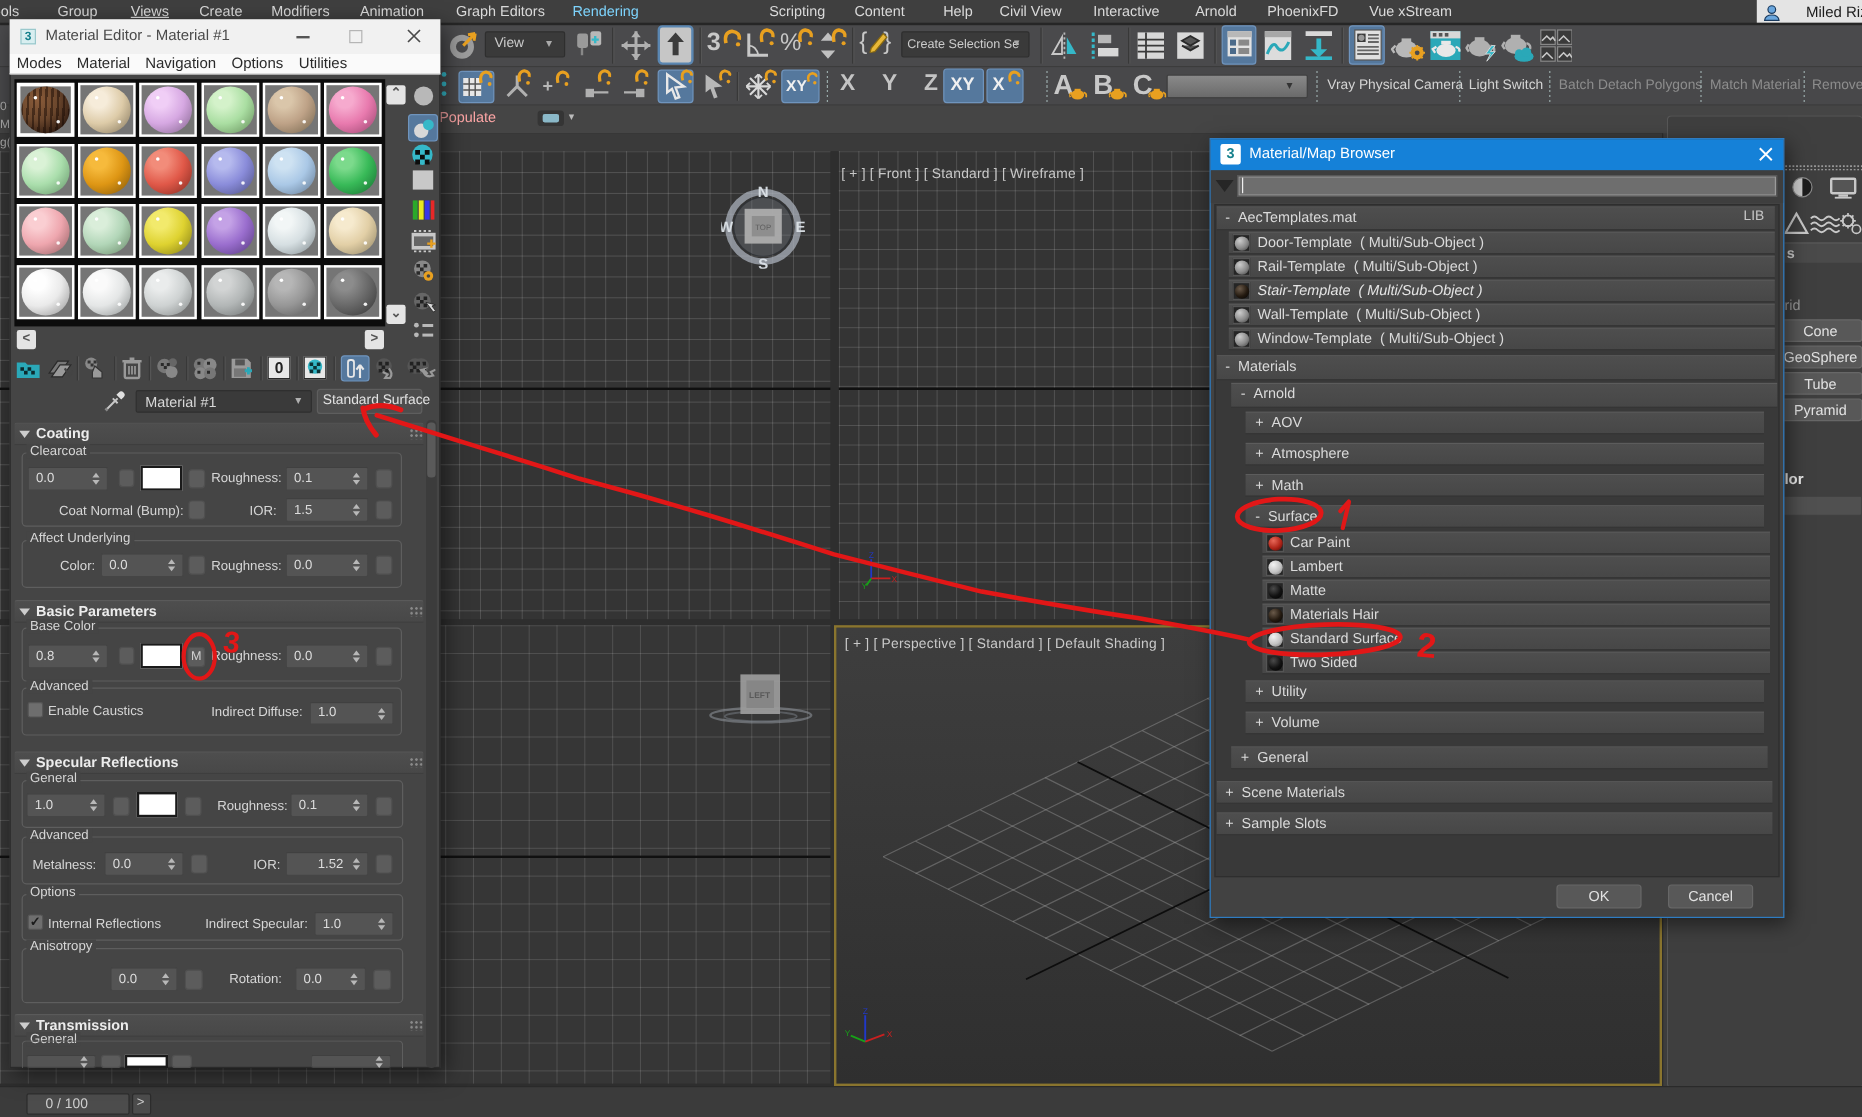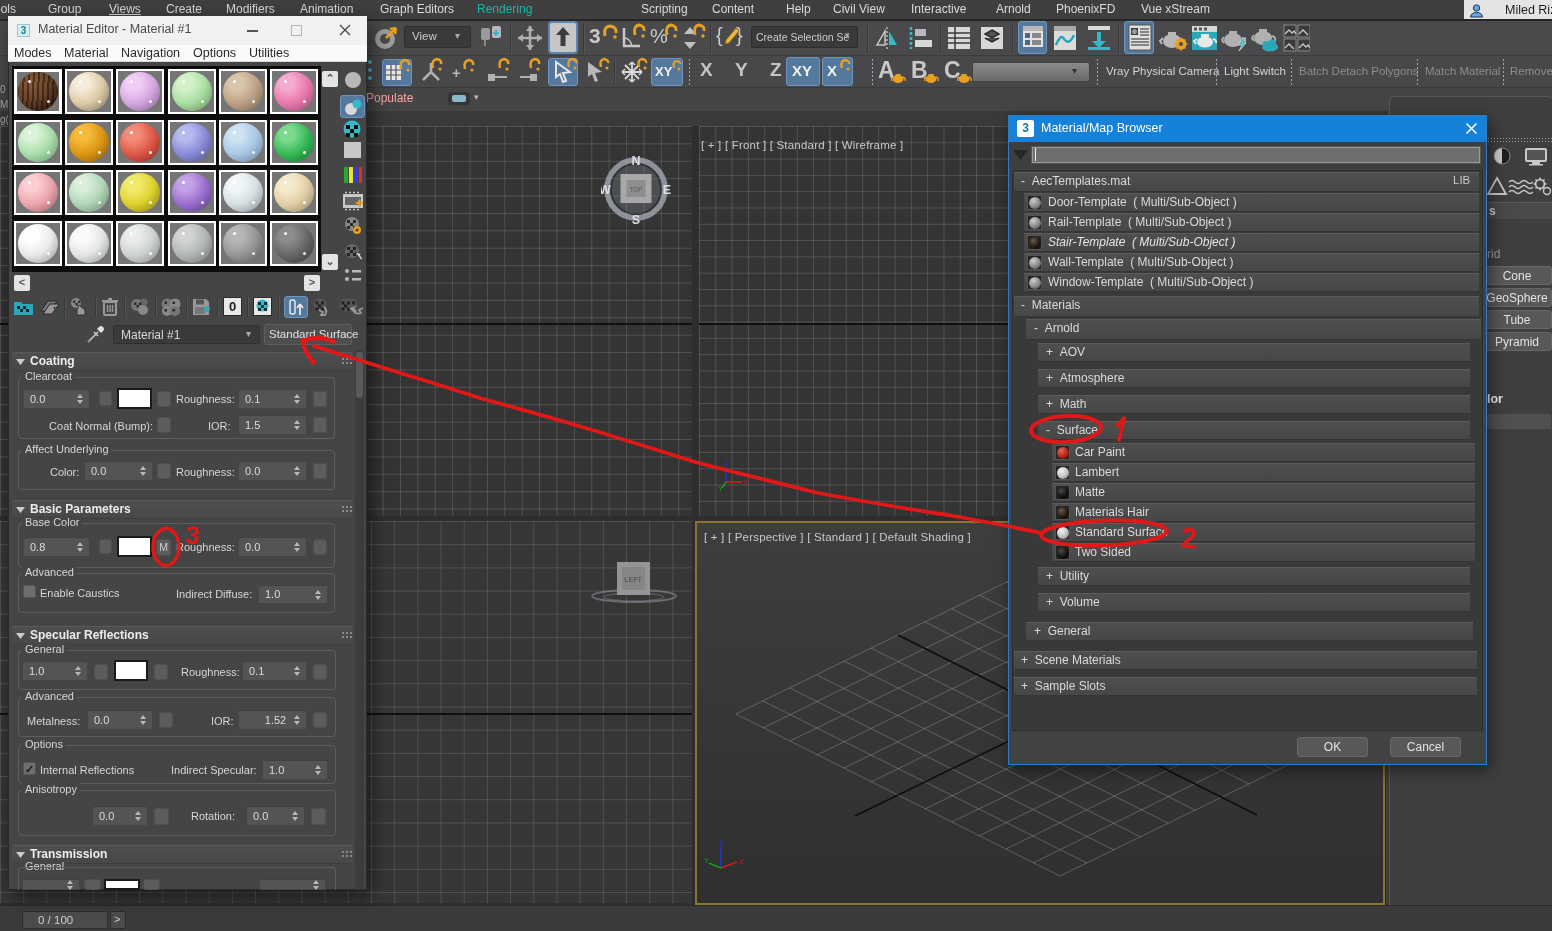--- a/index.html
+++ b/index.html
@@ -24,21 +24,21 @@
 </style></head><body>
 <div id="root">
 <div class="a" style="left:0px;top:0px;width:1552px;height:19px;background:#3f3f3f;box-shadow:0 2px 0 #242424;"></div>
 <div class="a" style="left:-12px;top:2px;font-size:12px;color:#dadada;white-space:nowrap;">Tools</div>
 <div class="a" style="left:48px;top:2px;font-size:12px;color:#dadada;white-space:nowrap;">Group</div>
 <div class="a" style="left:109px;top:2px;font-size:12px;color:#dadada;white-space:nowrap;text-decoration:underline;">Views</div>
 <div class="a" style="left:166px;top:2px;font-size:12px;color:#dadada;white-space:nowrap;">Create</div>
 <div class="a" style="left:226px;top:2px;font-size:12px;color:#dadada;white-space:nowrap;">Modifiers</div>
 <div class="a" style="left:300px;top:2px;font-size:12px;color:#dadada;white-space:nowrap;">Animation</div>
 <div class="a" style="left:380px;top:2px;font-size:12px;color:#dadada;white-space:nowrap;">Graph Editors</div>
-<div class="a" style="left:477px;top:2px;font-size:12px;color:#14b8a6;white-space:nowrap;">Rendering</div>
+<div class="a" style="left:477px;top:2px;font-size:12px;color:#7dd3fc;white-space:nowrap;">Rendering</div>
 <div class="a" style="left:568px;top:2px;font-size:12px;color:#dadada;white-space:nowrap;margin-top:31px;">Customize</div>
 <div class="a" style="left:641px;top:2px;font-size:12px;color:#dadada;white-space:nowrap;">Scripting</div>
 <div class="a" style="left:712px;top:2px;font-size:12px;color:#dadada;white-space:nowrap;">Content</div>
 <div class="a" style="left:786px;top:2px;font-size:12px;color:#dadada;white-space:nowrap;">Help</div>
 <div class="a" style="left:833px;top:2px;font-size:12px;color:#dadada;white-space:nowrap;">Civil View</div>
 <div class="a" style="left:911px;top:2px;font-size:12px;color:#dadada;white-space:nowrap;">Interactive</div>
 <div class="a" style="left:996px;top:2px;font-size:12px;color:#dadada;white-space:nowrap;">Arnold</div>
 <div class="a" style="left:1056px;top:2px;font-size:12px;color:#dadada;white-space:nowrap;">PhoenixFD</div>
 <div class="a" style="left:1141px;top:2px;font-size:12px;color:#dadada;white-space:nowrap;">Vue xStream</div>
 <div class="a" style="left:1464px;top:0px;width:88px;height:22px;background:#e4e4e4;"></div>

